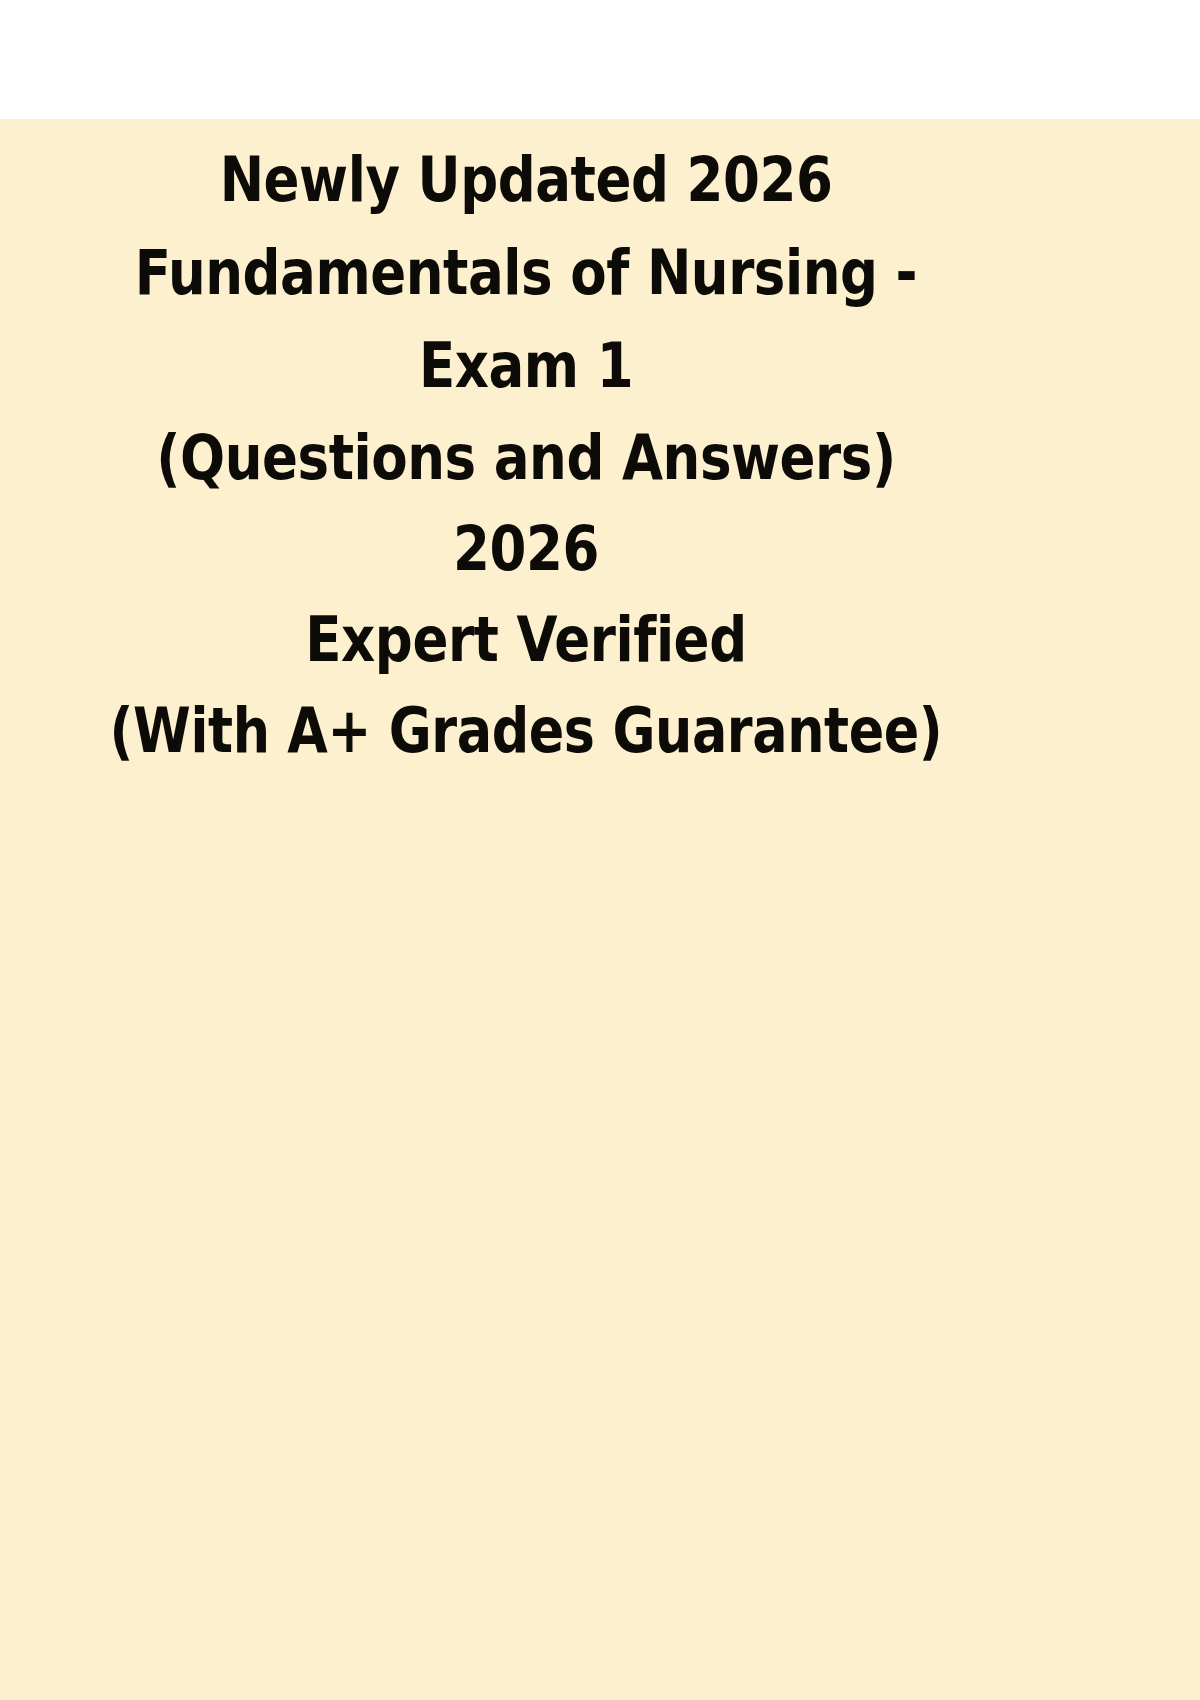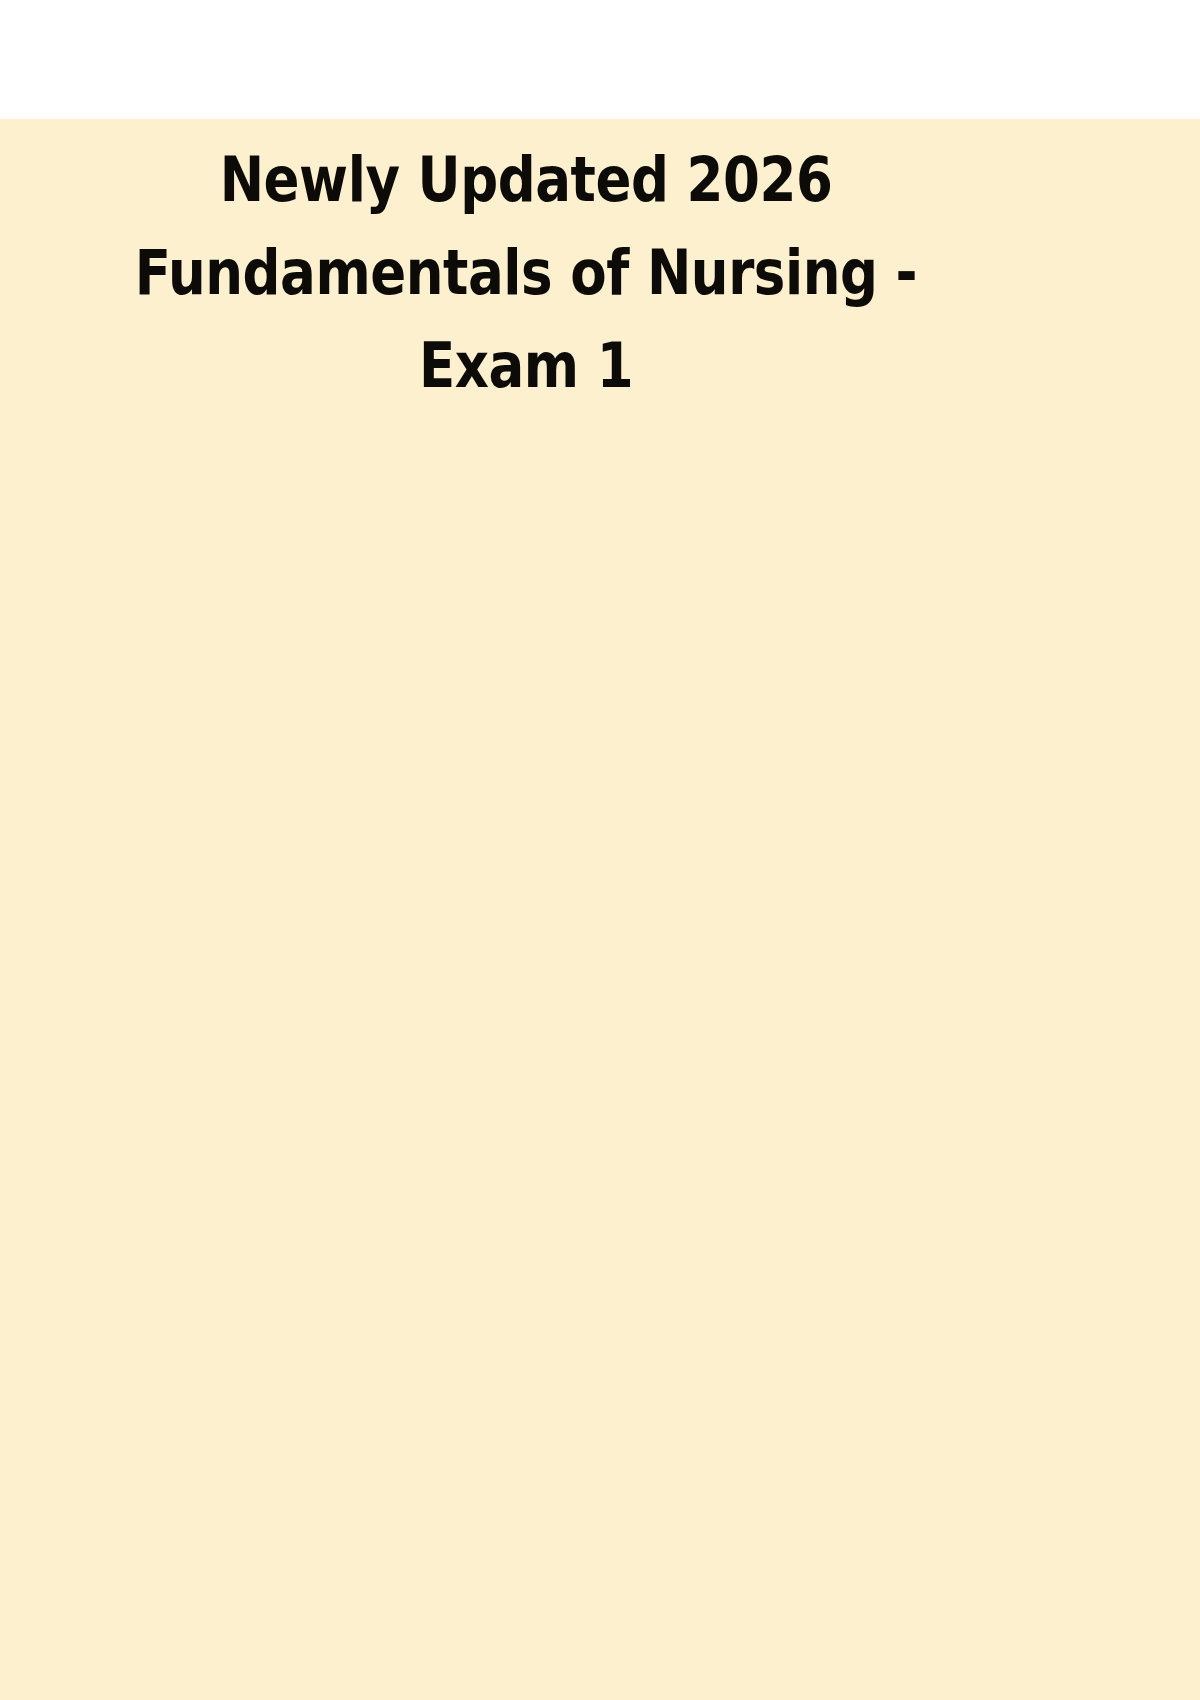--- a/index.html
+++ b/index.html
@@ -102,18 +102,24 @@
     <div id="title-block">
 
       <div id="headline-group">
         <span class="doc-line">Newly Updated 2026</span>
         <span class="doc-line">Fundamentals of Nursing -</span>
         <span class="doc-line">Exam 1</span>
       </div>
 
       <span class="doc-line spacer-line"></span>
 
+      <div id="subtitle-group">
+        <span class="doc-line" id="line-questions">(Questions and Answers)</span>
+        <span class="doc-line">2026</span>
+        <span class="doc-line">Expert Verified</span>
+        <span class="doc-line" id="line-guarantee">(With A+ Grades Guarantee)</span>
+      </div>
 
     </div>
 
   </div>
 
 </div>
 
 </body></html>

